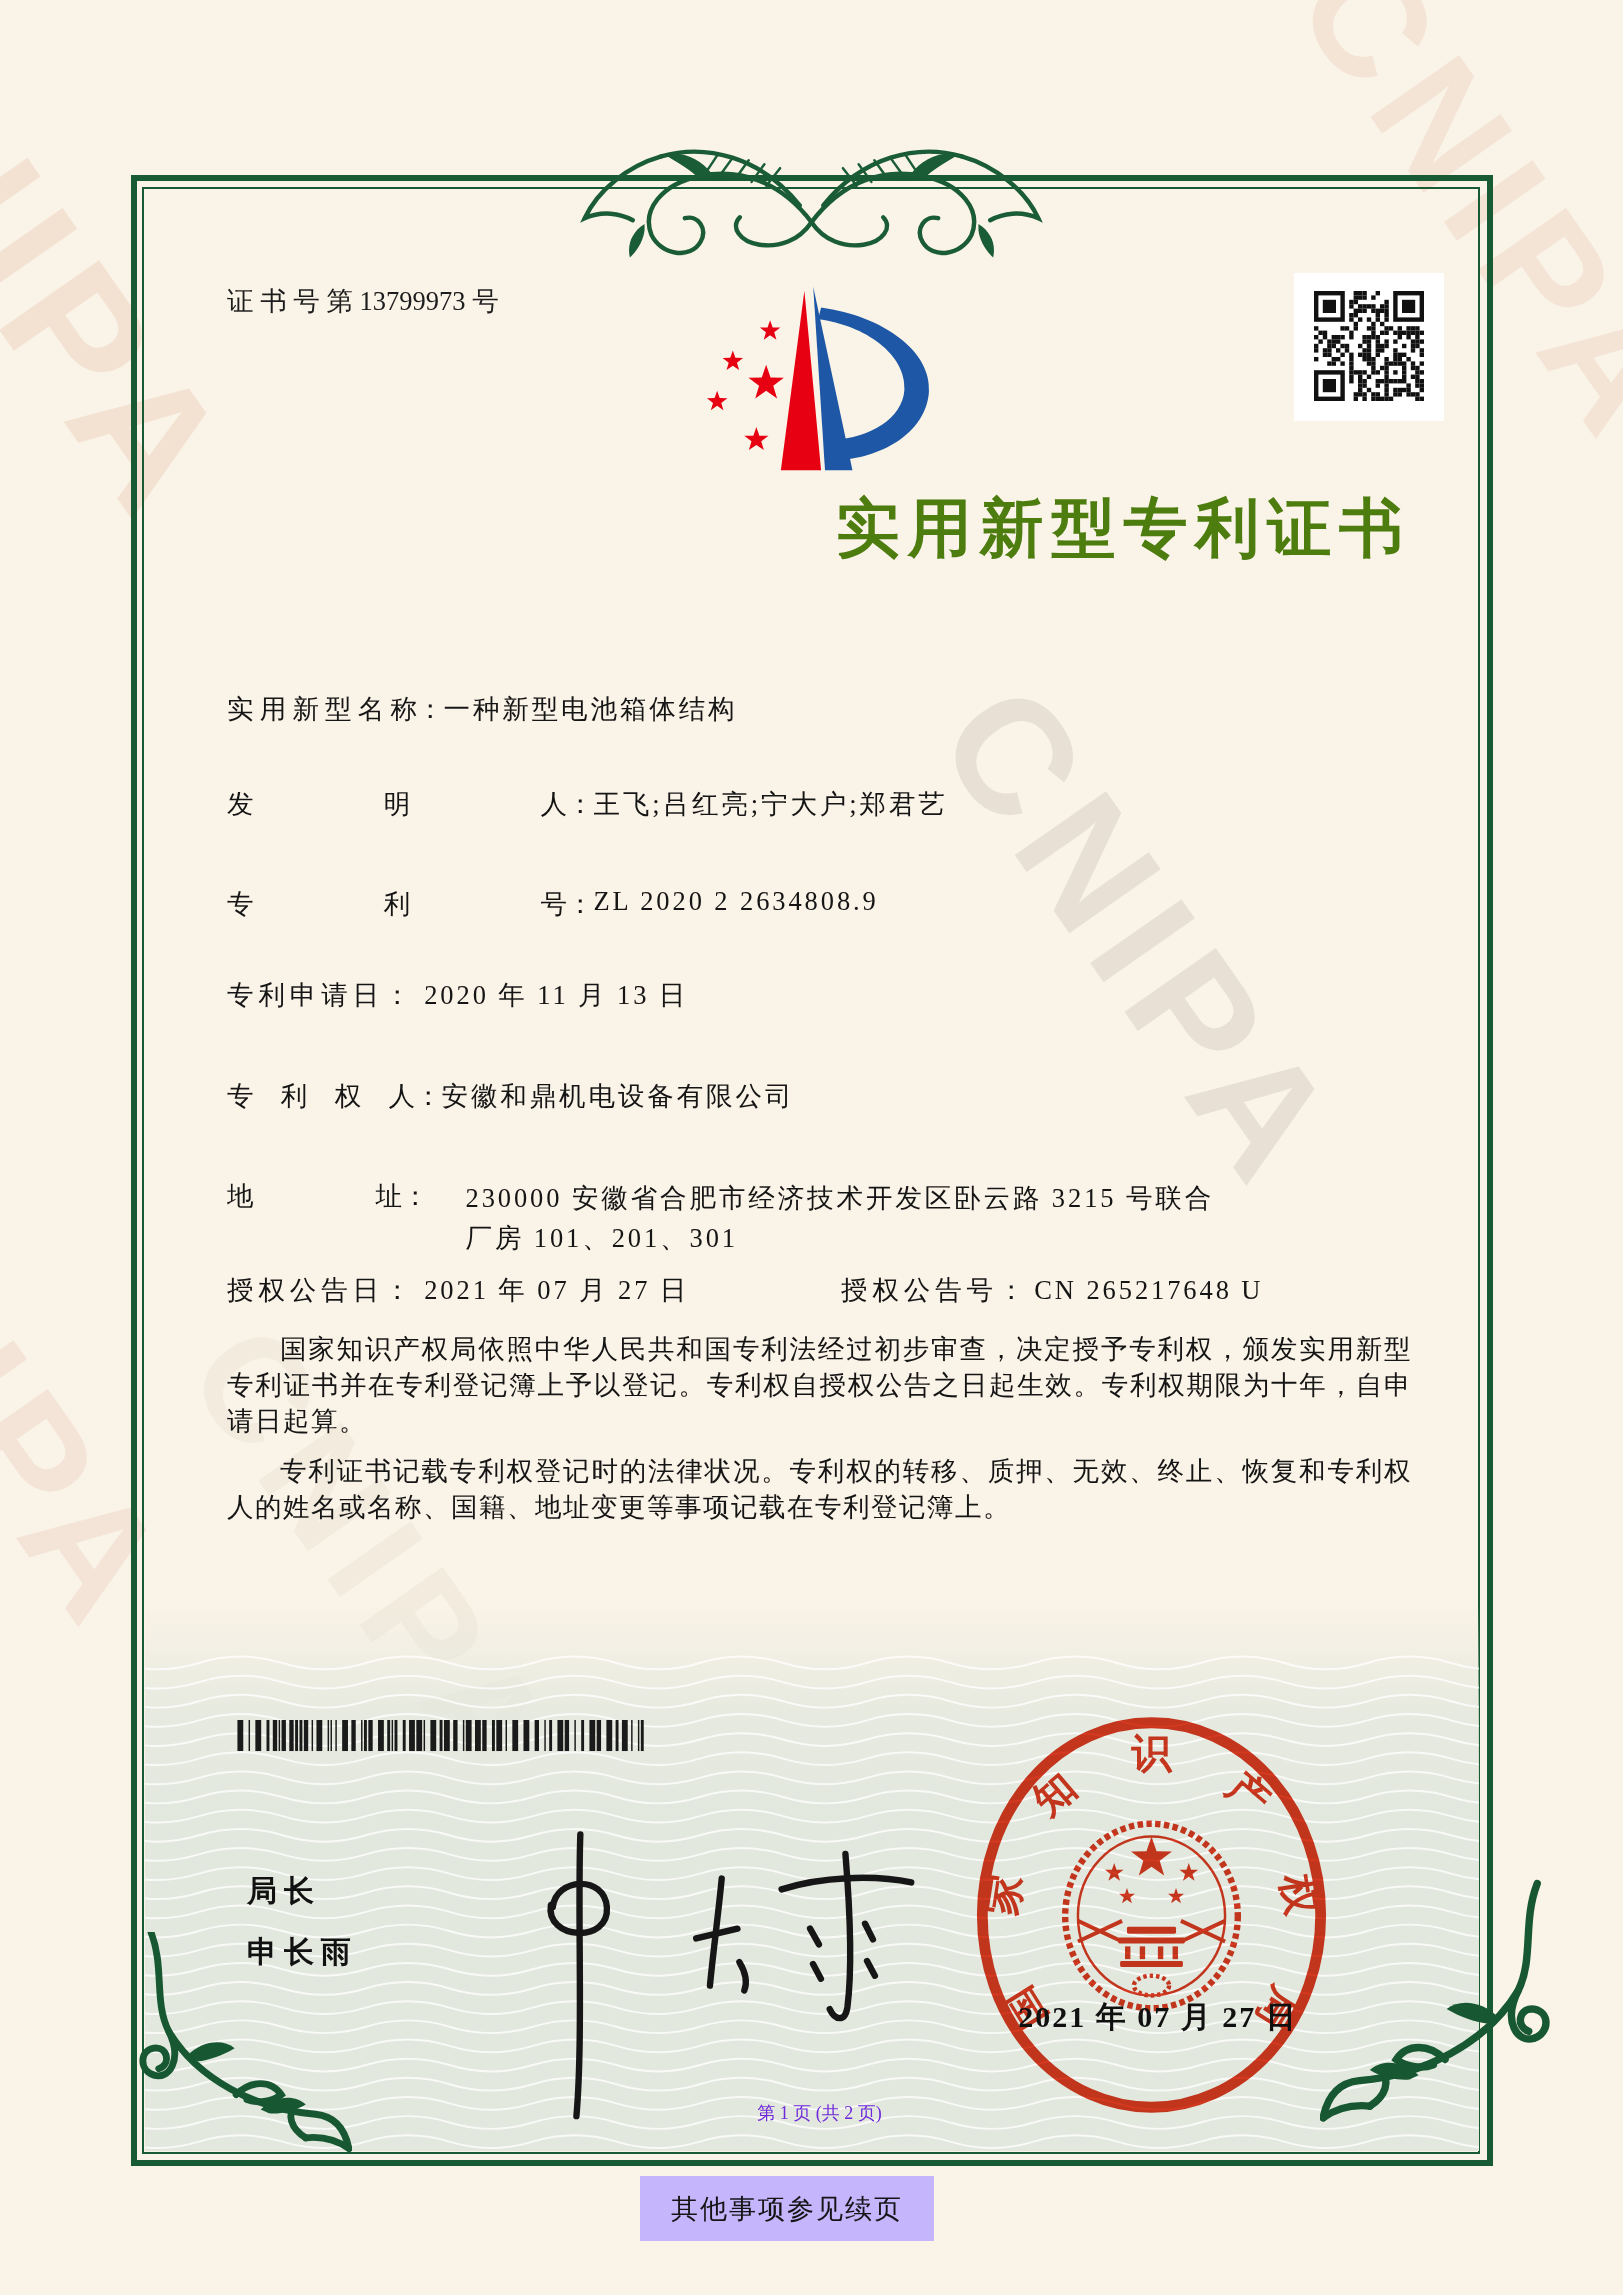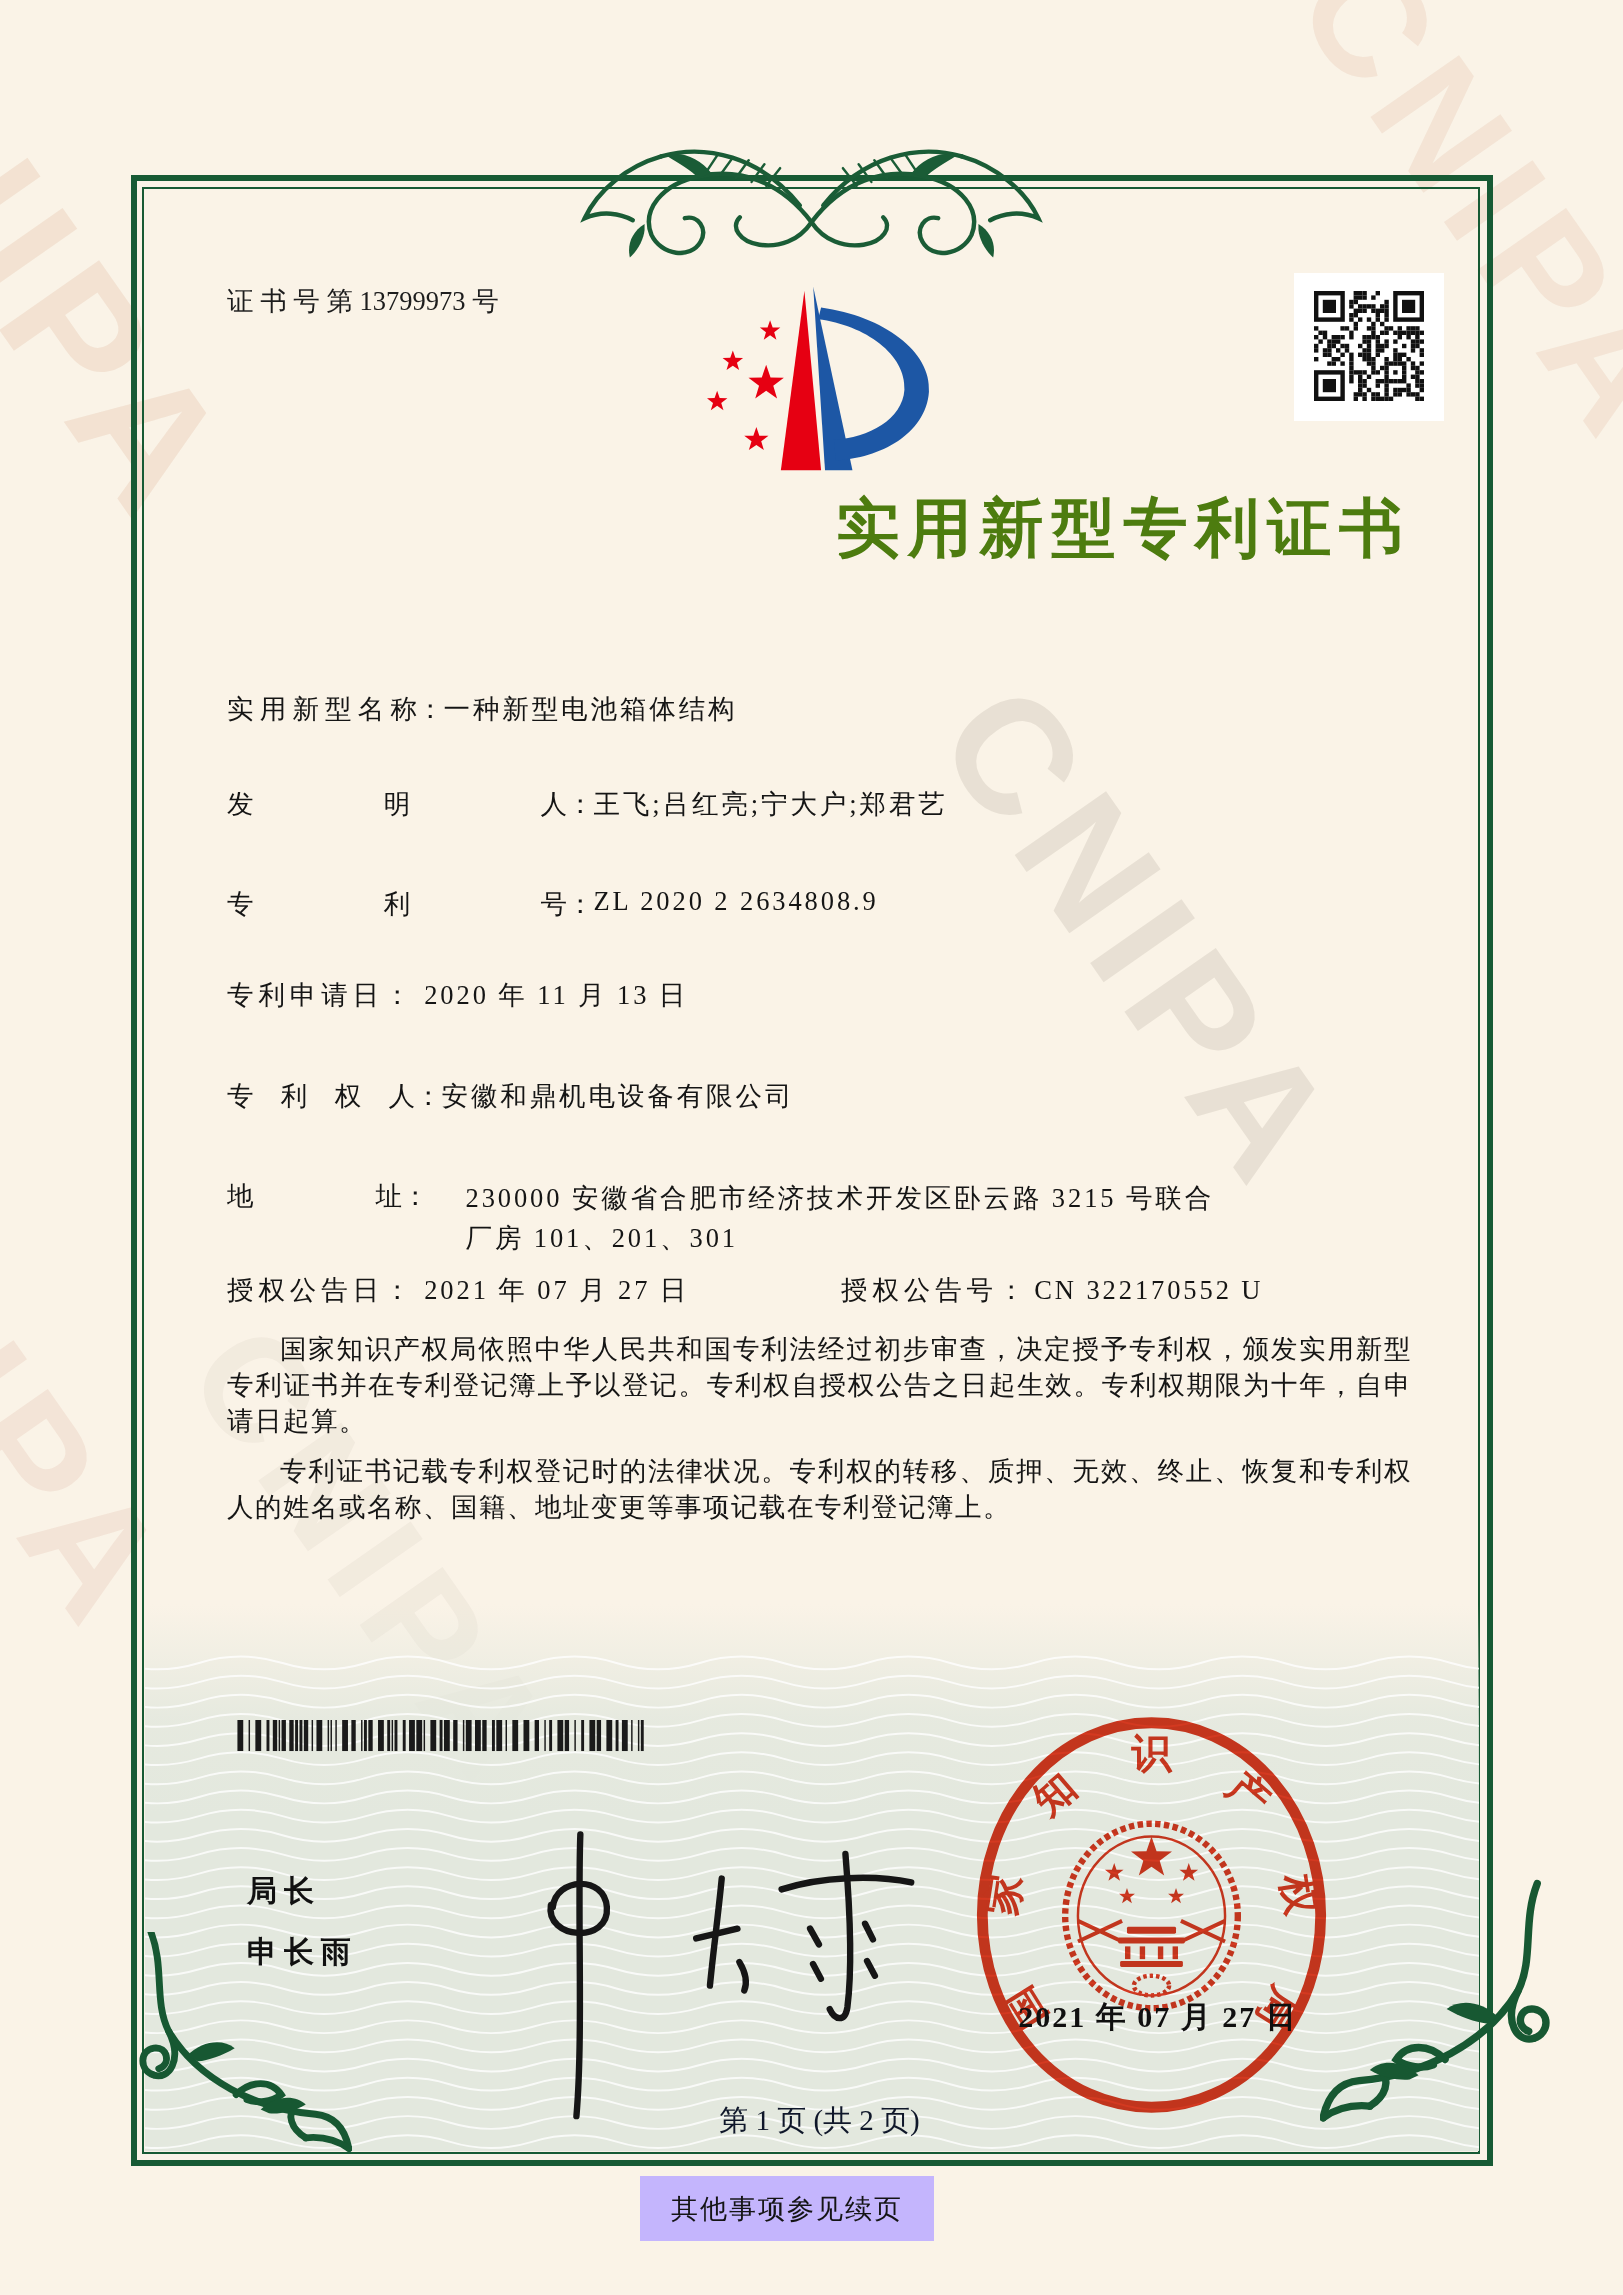--- a/index.html
+++ b/index.html
@@ -26,21 +26,21 @@
   .val{letter-spacing:2.9px;}
   .val-lines{letter-spacing:2.9px;line-height:40px;margin-left:37px;}
   .body-text{position:absolute;left:227px;top:1331px;width:1185px;font-size:26.5px;
       line-height:36px;text-align:justify;letter-spacing:1.5px;}
   .body-text p{margin:0;text-indent:2em;}
   .body-text p + p{margin-top:13.7px;}
   .director{position:absolute;left:235px;font-family:"Liberation Sans","DejaVu Sans",sans-serif;
       font-weight:bold;font-size:30px;letter-spacing:6.9px;color:#111;margin-left:12px;}
   .seal-date{position:absolute;left:1011px;top:1997px;width:294px;text-align:center;
       font-size:30px;letter-spacing:2px;color:#101010;font-weight:bold;}
-  .page-info{position:absolute;left:228px;top:2101px;width:1183px;text-align:center;font-size:29px;color:#0f172a;}
+  .page-info{position:absolute;left:228px;top:2101px;width:1183px;text-align:center;font-size:18px;color:#6d28d9;}
   .cont-box{position:absolute;left:640px;top:2176px;width:294px;height:65px;background:#c4b5fd;
       display:flex;align-items:center;justify-content:center;}
   .cont-box span{font-size:27px;letter-spacing:2px;color:#141414;}
   svg{display:block;}
   .abs{position:absolute;}
 </style>
 </head>
 <body>
 
 <div class="page">
@@ -405,21 +405,21 @@
     <span class="val-lines">
       <div>230000 安徽省合肥市经济技术开发区卧云路 3215 号联合</div>
       <div>厂房 101、201、301</div>
     </span>
   </div>
   <div class="row" style="top:1272px;">
     <span class="lbl-compact">授权公告日</span>
       <span class="colon">：</span>
       <span class="val" style="margin-left:13.7px">2021 年 07 月 27 日</span>
     <span style="position:absolute;left:614px;">
-      <span class="lbl-compact">授权公告号</span><span class="colon">：</span><span class="val" style="margin-left:9.8px">CN 322170552 U</span>
+      <span class="lbl-compact">授权公告号</span><span class="colon">：</span><span class="val" style="margin-left:9.8px">CN 265217648 U</span>
     </span>
   </div>
 
   <div class="body-text">
     <p>国家知识产权局依照中华人民共和国专利法经过初步审查，决定授予专利权，颁发实用新型专利证书并在专利登记簿上予以登记。专利权自授权公告之日起生效。专利权期限为十年，自申请日起算。</p>
     <p>专利证书记载专利权登记时的法律状况。专利权的转移、质押、无效、终止、恢复和专利权人的姓名或名称、国籍、地址变更等事项记载在专利登记簿上。</p>
   </div>
 
   <svg id="barcode-svg" class="abs" style="left:235px;top:1720px;" width="416" height="32" viewBox="0 0 848 66">
       <rect x="0" y="0" width="12" height="64" fill="#1a1a1a"></rect>

